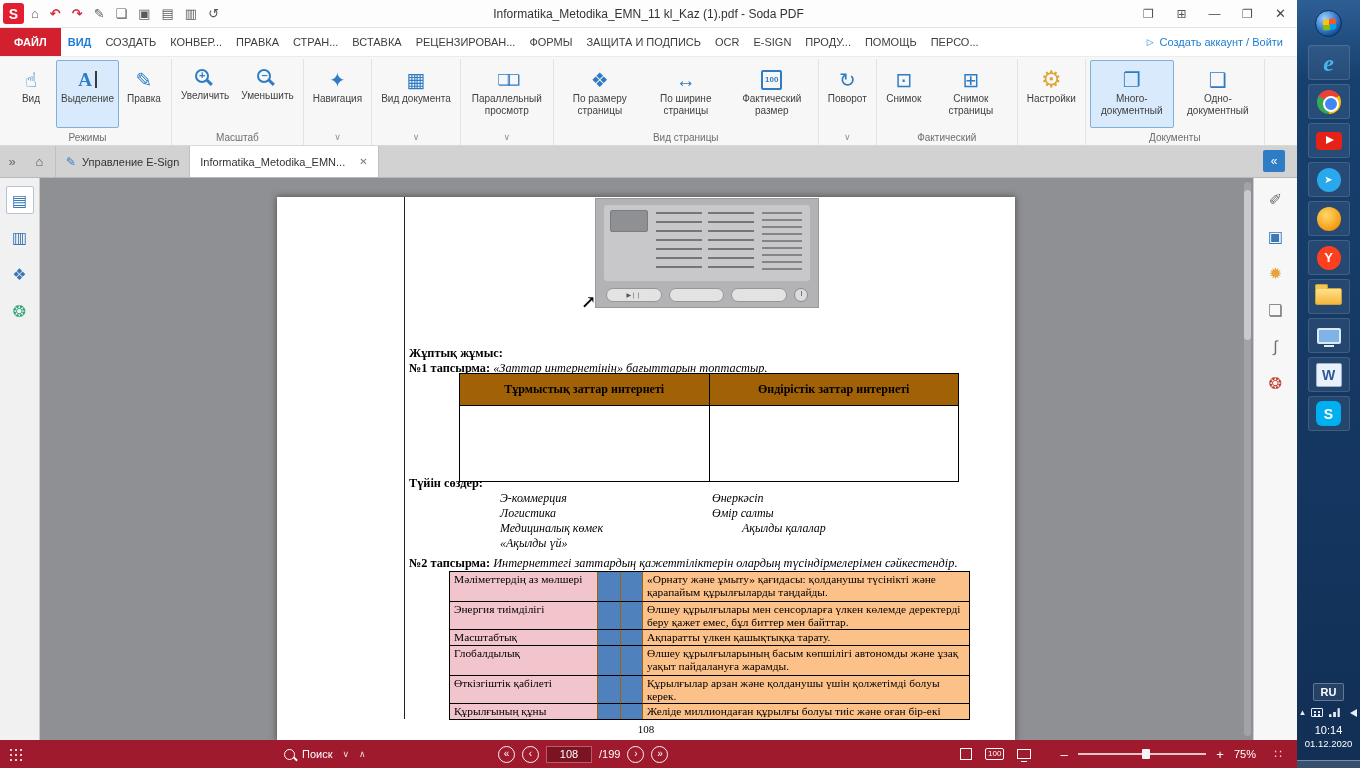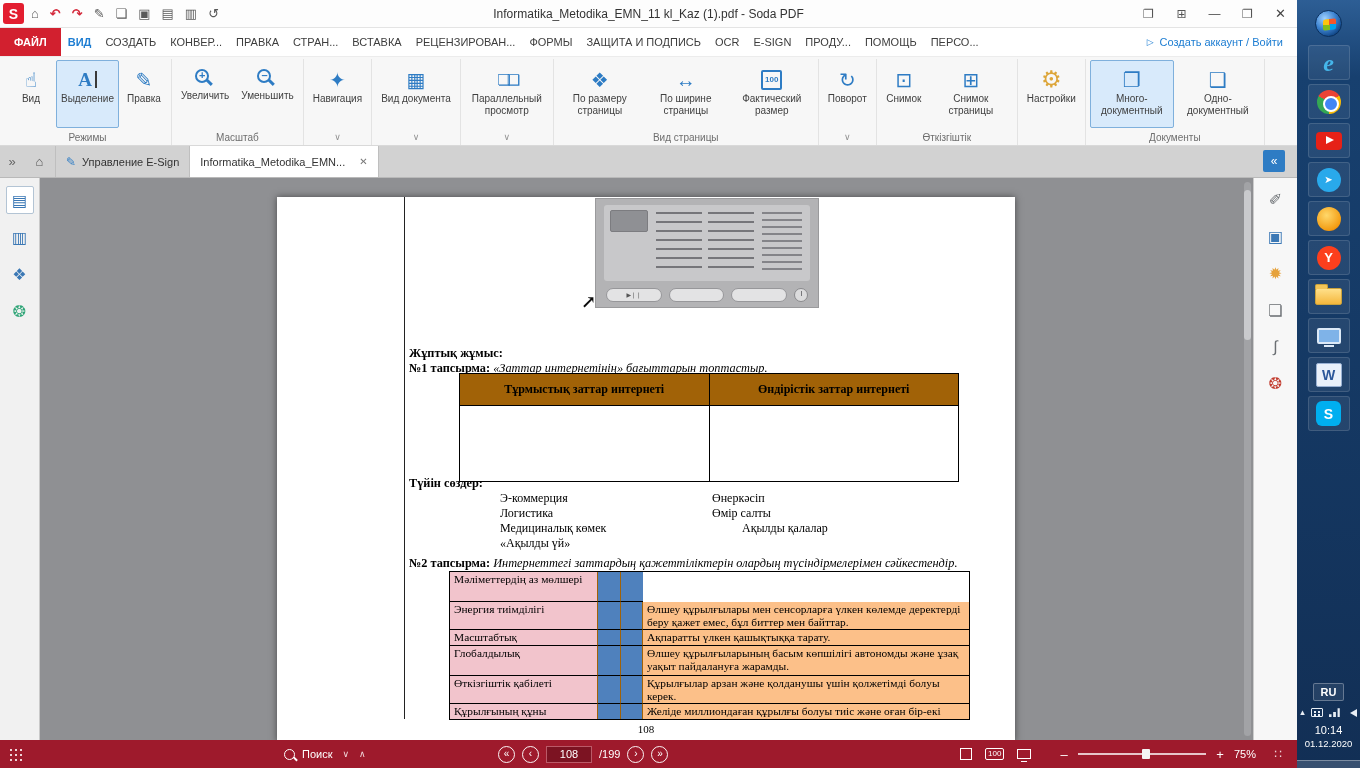--- a/index.html
+++ b/index.html
@@ -101,21 +101,21 @@
   .task b{font-weight:bold}.task i{font-style:italic}
 
   .table1{position:absolute;left:182px;top:176px;width:500px;border:1px solid #000}
   .t1-head{display:flex;height:31px;background:#a16207}
   .t1-hc{flex:1;border-right:1px solid #000;display:flex;align-items:center;justify-content:center;font-size:12px;font-weight:bold}
   .t1-hc:last-child{border-right:none}
   .t1-body{display:flex;height:76px;border-top:1px solid #000}
   .t1-bc{flex:1;border-right:1px solid #000}
   .t1-bc:last-child{border-right:none}
 
-  .kw{position:absolute;font-size:12px;line-height:15px}
+  .kw{position:absolute;font-size:12px;font-style:italic;line-height:15px}
   .kw1{left:223px;top:294px}
   .kw2{left:435px;top:294px}
   .kw2 .kwi:nth-child(3){margin-left:30px}
 
   .table2{position:absolute;left:172px;top:374px;width:521px;border:1px solid #000;font-size:11.4px;line-height:13px}
   .t2r{display:grid;grid-template-columns:148px 23px 22px 1fr;overflow:hidden}
   .t2r.r1{height:30px}.t2r.r2{height:28px}.t2r.r3{height:16px}.t2r.r4{height:30px}.t2r.r5{height:28px}.t2r.r6{height:15px}
   .t2r .c{border-right:1px solid #a16207;overflow:hidden}
   .t2r .c:last-child{border-right:none}
   .t2r:not(:last-child) .c{border-bottom:1px solid #000}
@@ -329,21 +329,21 @@
       <div class="rbuttons">
         <div class="rbtn" data-name="snapshot-button">
           <span class="glyph" data-name="snapshot-icon">⊡</span>
           <span class="rlabel">Снимок</span>
         </div>
         <div class="rbtn" data-name="page-snapshot-button">
           <span class="glyph" data-name="page-snapshot-icon">⊞</span>
           <span class="rlabel">Снимок страницы</span>
         </div>
       </div>
-      <div class="gl" data-name="group-label-tools">Өткізгіштік</div>
+      <div class="gl" data-name="group-label-tools">Фактический</div>
     </div>
     <div class="rgroup" data-name="ribbon-group-settings">
       <div class="rbuttons">
         <div class="rbtn" data-name="settings-button">
           <span class="glyph gear" data-name="gear-icon">⚙</span>
           <span class="rlabel">Настройки</span>
         </div>
       </div>
       <div class="gl"></div>
     </div>
@@ -440,20 +440,21 @@
         <div class="task t2" data-name="task2-line">
           <b>№2 тапсырма:</b>
           <i>Интернеттегі заттардың қажеттіліктерін олардың түсіндірмелерімен сәйкестендір.</i>
         </div>
 
         <div class="table2" data-name="matching-table">
           <div class="t2r r1" data-name="table-row">
             <div class="c term" data-name="term-cell">Мәліметтердің аз мөлшері</div>
             <div class="c blue" data-name="match-cell"></div>
             <div class="c blue" data-name="match-cell"></div>
+            <div class="c def" data-name="definition-cell">«Орнату және ұмыту» қағидасы: қолданушы түсінікті және қарапайым құрылғыларды таңдайды.</div>
           </div>
           <div class="t2r r2" data-name="table-row">
             <div class="c term" data-name="term-cell">Энергия тиімділігі</div>
             <div class="c blue" data-name="match-cell"></div>
             <div class="c blue" data-name="match-cell"></div>
             <div class="c def" data-name="definition-cell">Өлшеу құрылғылары мен сенсорларға үлкен көлемде деректерді беру қажет емес, бұл биттер мен байттар.</div>
           </div>
           <div class="t2r r3" data-name="table-row">
             <div class="c term" data-name="term-cell">Масштабтық</div>
             <div class="c blue" data-name="match-cell"></div>

